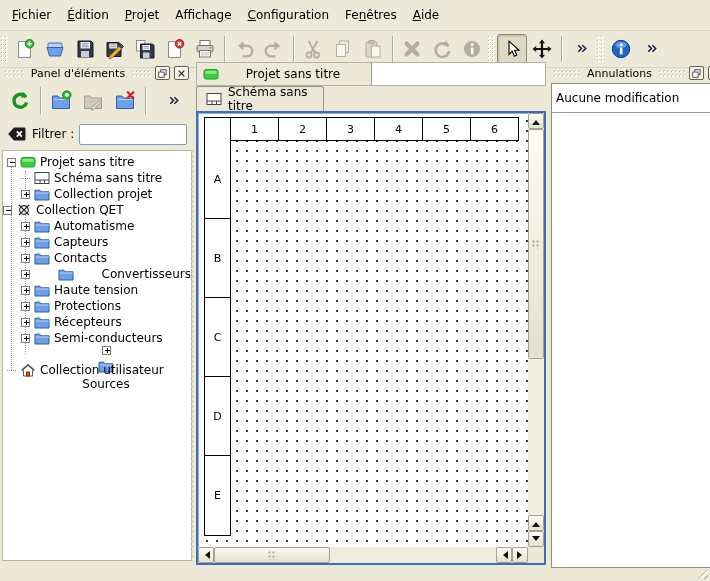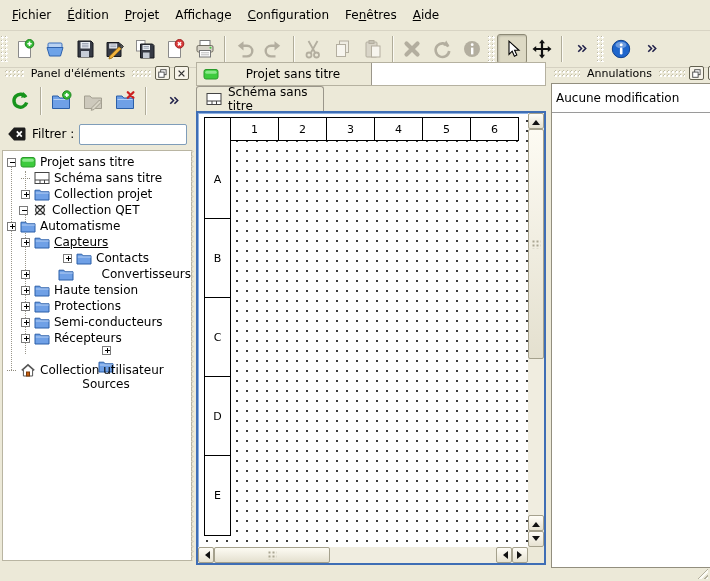--- a/index.html
+++ b/index.html
@@ -440,51 +440,51 @@
         <div class="tree-row" style="padding-left: 18px;">
           <span class="expander plus"></span>
           <span class="ticon icon">
             <svg viewBox="0 0 16 14">
               <path d="M1 3.2h4.8l1.4 1.6H15v8.2H1z" fill="#6fa0e6" stroke="#2b5fa8"></path>
               <path d="M1.8 6h13" stroke="#b7d0f4"></path>
             </svg>
           </span>
           <span class="tlabel">Collection projet</span>
         </div>
-        <div class="tree-row" style="padding-left: 16px;">
+        <div class="tree-row" style="padding-left: 0;">
           <span class="expander minus"></span>
           <span class="ticon icon">
             <svg viewBox="0 0 16 14">
               <circle cx="8" cy="7" r="4.3" fill="none" stroke="#2b2b2b" stroke-width="1.2"></circle>
               <path d="M3 2l10 10M13 2 3 12" fill="none" stroke="#2b2b2b" stroke-width="1.2"></path>
             </svg>
           </span>
           <span class="tlabel">Collection QET</span>
         </div>
-        <div class="tree-row" style="padding-left: 4px;">
+        <div class="tree-row" style="padding-left: 18px;">
           <span class="expander plus"></span>
           <span class="ticon icon">
             <svg viewBox="0 0 16 14">
               <path d="M1 3.2h4.8l1.4 1.6H15v8.2H1z" fill="#6fa0e6" stroke="#2b5fa8"></path>
               <path d="M1.8 6h13" stroke="#b7d0f4"></path>
             </svg>
           </span>
           <span class="tlabel">Automatisme</span>
         </div>
-        <div class="tree-row" style="padding-left: 18px; text-decoration: underline;">
+        <div class="tree-row" style="padding-left: 18px;">
           <span class="expander plus"></span>
           <span class="ticon icon">
             <svg viewBox="0 0 16 14">
               <path d="M1 3.2h4.8l1.4 1.6H15v8.2H1z" fill="#6fa0e6" stroke="#2b5fa8"></path>
               <path d="M1.8 6h13" stroke="#b7d0f4"></path>
             </svg>
           </span>
           <span class="tlabel">Capteurs</span>
         </div>
-        <div class="tree-row" style="padding-left: 18px; justify-content: center;">
+        <div class="tree-row" style="padding-left: 18px;">
           <span class="expander plus"></span>
           <span class="ticon icon">
             <svg viewBox="0 0 16 14">
               <path d="M1 3.2h4.8l1.4 1.6H15v8.2H1z" fill="#6fa0e6" stroke="#2b5fa8"></path>
               <path d="M1.8 6h13" stroke="#b7d0f4"></path>
             </svg>
           </span>
           <span class="tlabel">Contacts</span>
         </div>
         <div class="tree-row" style="padding-left: 18px; justify-content: space-between;">
@@ -518,31 +518,31 @@
           <span class="tlabel">Protections</span>
         </div>
         <div class="tree-row" style="padding-left: 18px;">
           <span class="expander plus"></span>
           <span class="ticon icon">
             <svg viewBox="0 0 16 14">
               <path d="M1 3.2h4.8l1.4 1.6H15v8.2H1z" fill="#6fa0e6" stroke="#2b5fa8"></path>
               <path d="M1.8 6h13" stroke="#b7d0f4"></path>
             </svg>
           </span>
+          <span class="tlabel">Récepteurs</span>
+        </div>
+        <div class="tree-row" style="padding-left: 18px;">
+          <span class="expander plus"></span>
+          <span class="ticon icon">
+            <svg viewBox="0 0 16 14">
+              <path d="M1 3.2h4.8l1.4 1.6H15v8.2H1z" fill="#6fa0e6" stroke="#2b5fa8"></path>
+              <path d="M1.8 6h13" stroke="#b7d0f4"></path>
+            </svg>
+          </span>
           <span class="tlabel">Semi-conducteurs</span>
-        </div>
-        <div class="tree-row" style="padding-left: 18px;">
-          <span class="expander plus"></span>
-          <span class="ticon icon">
-            <svg viewBox="0 0 16 14">
-              <path d="M1 3.2h4.8l1.4 1.6H15v8.2H1z" fill="#6fa0e6" stroke="#2b5fa8"></path>
-              <path d="M1.8 6h13" stroke="#b7d0f4"></path>
-            </svg>
-          </span>
-          <span class="tlabel">Récepteurs</span>
         </div>
         <div class="tree-row" style="padding-left: 18px; flex-direction: column;">
           <span class="expander plus"></span>
           <span class="ticon icon">
             <svg viewBox="0 0 16 14">
               <path d="M1 3.2h4.8l1.4 1.6H15v8.2H1z" fill="#6fa0e6" stroke="#2b5fa8"></path>
               <path d="M1.8 6h13" stroke="#b7d0f4"></path>
             </svg>
           </span>
           <span class="tlabel">Sources</span>

